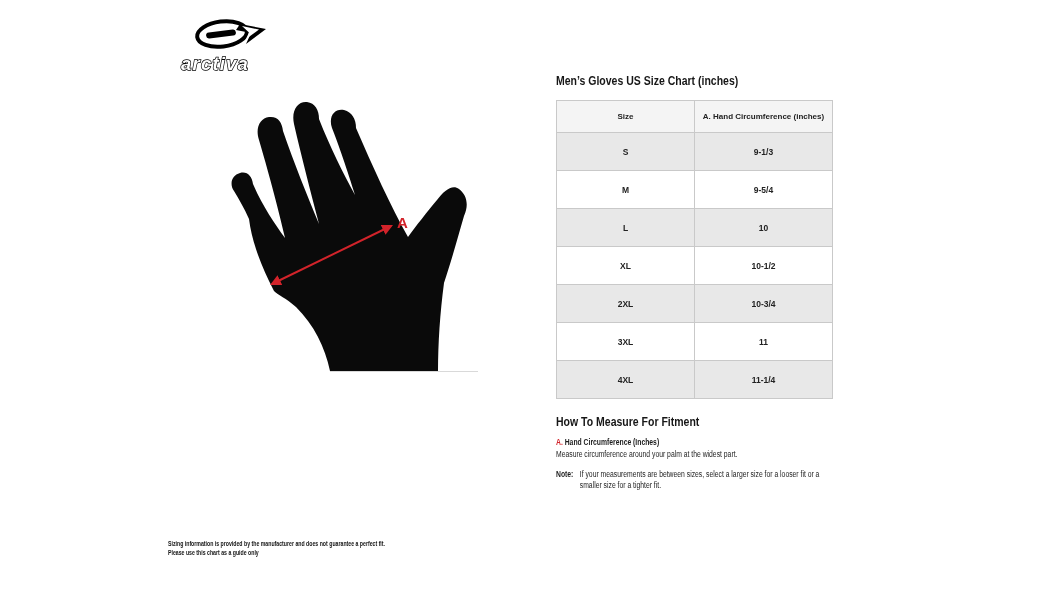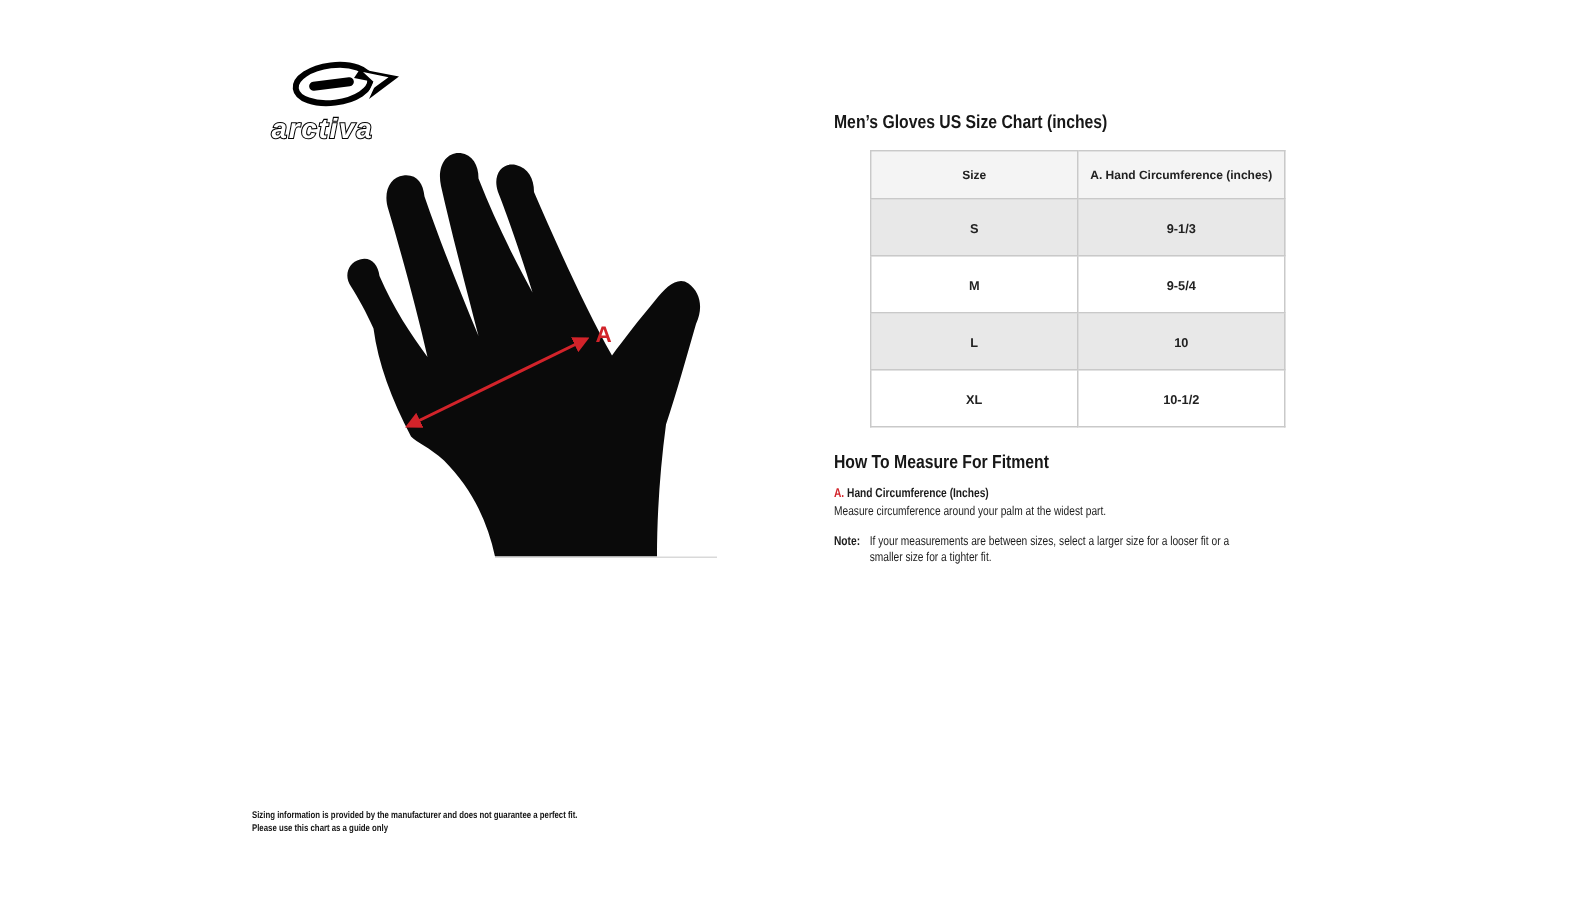--- a/index.html
+++ b/index.html
@@ -5,32 +5,32 @@
   html, body { margin: 0; padding: 0; }
   body {
     width: 1054px; height: 600px;
     background: #ffffff;
     font-family: "Liberation Sans", sans-serif;
     position: relative;
     overflow: hidden;
     color: #1b1b1b;
   }
 
-  .logo { position: absolute; left: 180px; top: 39px; width: 94px; height: 58px; }
+  .logo { position: absolute; left: 180px; top: 17px; width: 94px; height: 58px; }
 
   .hand-figure { position: absolute; left: 222px; top: 95px; width: 258px; height: 300px; }
 
   .right-col { position: absolute; left: 556px; top: 75px; width: 345px; }
 
   .cond85 { display: block; transform: scaleX(0.84); transform-origin: left top; white-space: nowrap; }
   .cond80 { display: block; transform: scaleX(0.80); transform-origin: left top; }
 
   .chart-title { font-size: 12.5px; font-weight: 700; line-height: 13px; color: #171717; }
 
-  table.size-table { border-collapse: collapse; margin-top: 12px; table-layout: fixed; margin-left: 24px; }
+  table.size-table { border-collapse: collapse; margin-top: 12px; table-layout: fixed; }
   table.size-table th, table.size-table td {
     border: 1px solid #c9c9c9;
     text-align: center;
     vertical-align: middle;
     color: #222222;
     padding: 0;
   }
   table.size-table th {
     width: 137px; height: 31px;
     background: #f4f4f4;
@@ -134,20 +134,32 @@
         <td>9-5/4</td>
       </tr>
       <tr>
         <td>L</td>
         <td>10</td>
       </tr>
       <tr>
         <td>XL</td>
         <td>10-1/2</td>
       </tr>
+      <tr>
+        <td>2XL</td>
+        <td>10-3/4</td>
+      </tr>
+      <tr>
+        <td>3XL</td>
+        <td>11</td>
+      </tr>
+      <tr>
+        <td>4XL</td>
+        <td>11-1/4</td>
+      </tr>
     </tbody>
   </table>
 
   <div class="howto-heading cond85">How To Measure For Fitment</div>
 
   <div class="measure-label cond80"><span class="a-prefix">A.</span><span> Hand Circumference (Inches)</span></div>
 
   <div class="measure-instruction cond80">Measure circumference around your palm at the widest part.</div>
 
   <div class="note cond80">

